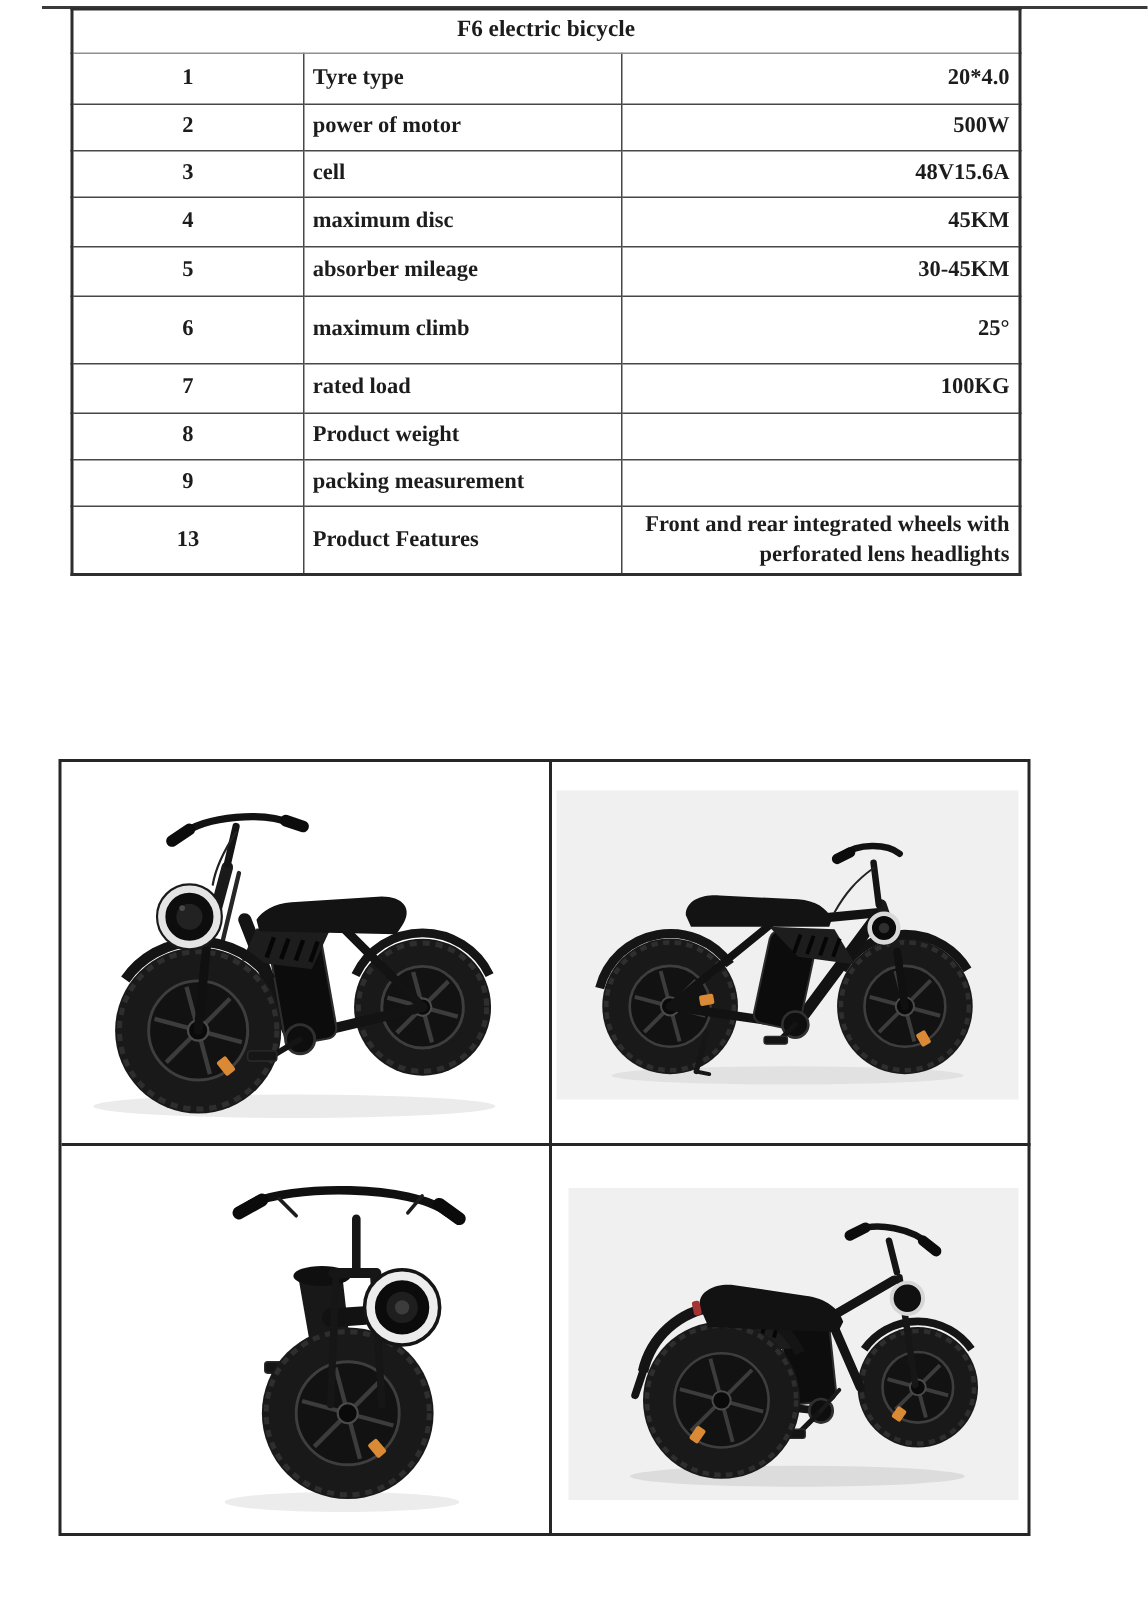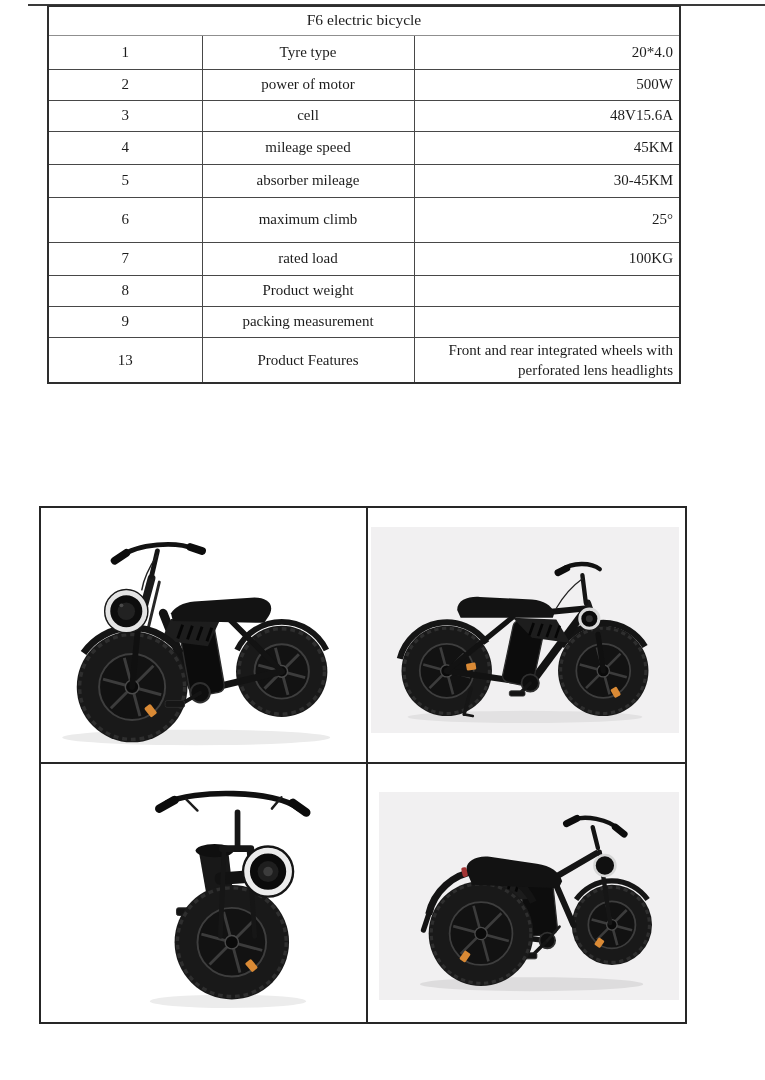--- a/index.html
+++ b/index.html
@@ -21,28 +21,28 @@
   
   table.spec {
     position: absolute; top: 5px; left: 47px;
     width: 632px;
     border-collapse: collapse; table-layout: fixed;
     font-size: 15px; line-height: 1.35;
     border: 2px solid #2e2e2e;
   }
   .spec th, .spec td {
     border: 1px solid #474747;
-    font-weight: normal;
+    font-weight: bold;
     overflow: hidden;
     padding: 2px 6px;
     vertical-align: middle;
   }
   .spec th { border-bottom: 1px solid #8f8f8f; font-size: 15.5px; }
   .spec td.c-no   { text-align: center; }
-  .spec td.c-name { text-align: center; }
+  .spec td.c-name { text-align: left; }
   .spec td.c-val  { text-align: right; padding-left: 10px; }
 
   
   .gallery {
     position: absolute; left: 39px; top: 506px;
     width: 648px; height: 518px;
     border: 2px solid #262626;
     display: grid;
     grid-template-columns: 325px 1fr;
     grid-template-rows: 254px 1fr;
@@ -85,21 +85,21 @@
     <td class="c-name">power of motor</td>
     <td class="c-val">500W</td>
   </tr>
   <tr style="height:31px">
     <td class="c-no">3</td>
     <td class="c-name">cell</td>
     <td class="c-val">48V15.6A</td>
   </tr>
   <tr style="height:33px">
     <td class="c-no">4</td>
-    <td class="c-name">mileage speed</td>
+    <td class="c-name">maximum disc</td>
     <td class="c-val">45KM</td>
   </tr>
   <tr style="height:33px">
     <td class="c-no">5</td>
     <td class="c-name">absorber mileage</td>
     <td class="c-val">30-45KM</td>
   </tr>
   <tr style="height:45px">
     <td class="c-no">6</td>
     <td class="c-name">maximum climb</td>

